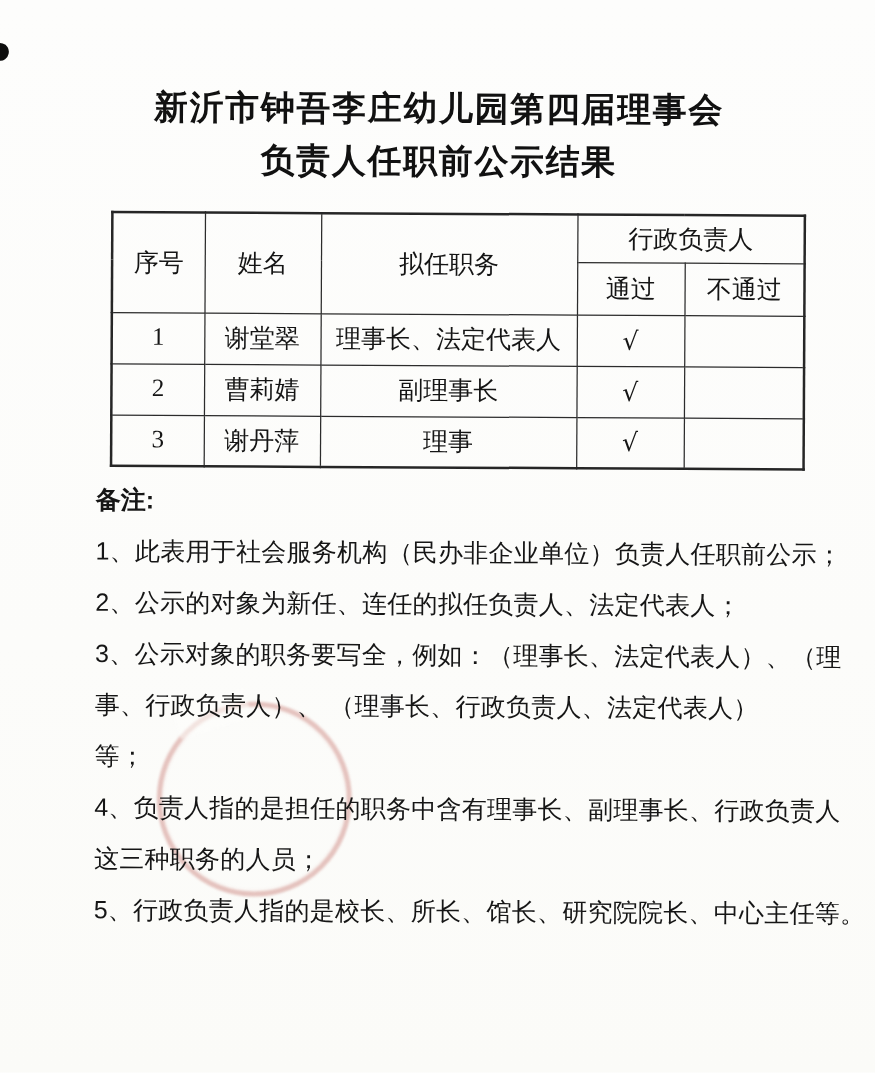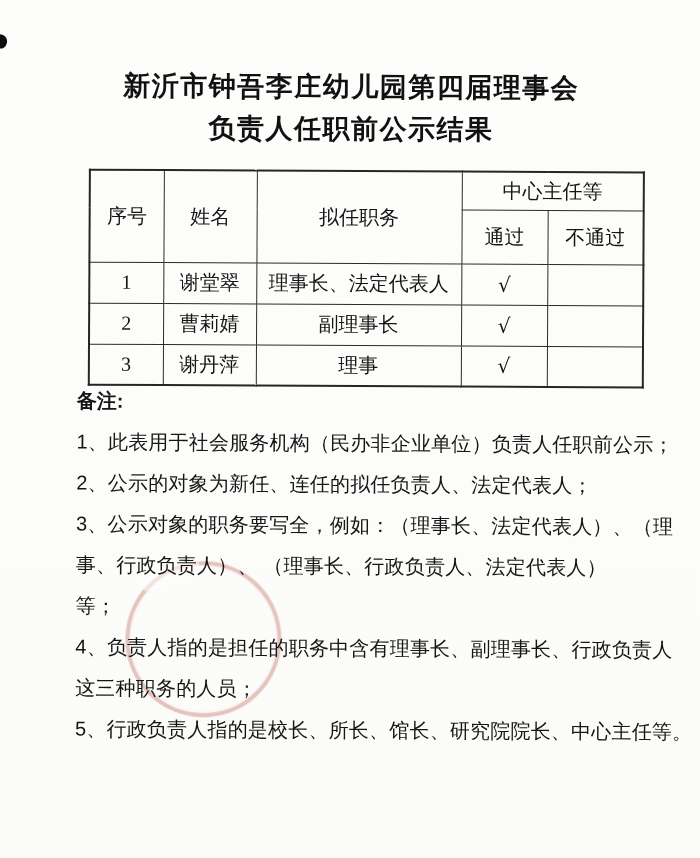--- a/index.html
+++ b/index.html
@@ -57,21 +57,21 @@
     font-weight: normal;
     padding: 0;
   }
   table.notice-table { border: 2.2px solid #262626; }
   .col-serial { width: 74px; }
   .col-name   { width: 93px; }
   .col-pos    { width: 205px; }
   .col-pass   { width: 86px; }
   .col-fail   { width: 96px; }
   tr.head-top th    { height: 38px; }
-  tr.head-bottom th { height: 54px; font-family: Liberation Mono, monospace; }
+  tr.head-bottom th { height: 42px; font-family: Liberation Mono, monospace; }
   tbody tr { height: 41px; }
   td.cell-serial {
     font-family: "Liberation Serif", serif;
     font-size: 21px;
   }
   td.cell-pass, td.cell-fail {
     font-family: "DejaVu Sans", sans-serif;
     font-size: 19px;
   }
   .notes {
@@ -134,21 +134,21 @@
           <col class="col-name">
           <col class="col-pos">
           <col class="col-pass">
           <col class="col-fail">
       </colgroup>
       <thead>
         <tr class="head-top">
           <th rowspan="2">序号</th>
           <th rowspan="2">姓名</th>
           <th rowspan="2">拟任职务</th>
-          <th colspan="2">中心主任等</th>
+          <th colspan="2">行政负责人</th>
         </tr>
         <tr class="head-bottom">
           <th>通过</th>
           <th>不通过</th>
         </tr>
       </thead>
       <tbody id="table-body">
           <tr>
             <td class="cell-serial">1</td>
             <td class="cell-name">谢堂翠</td>

